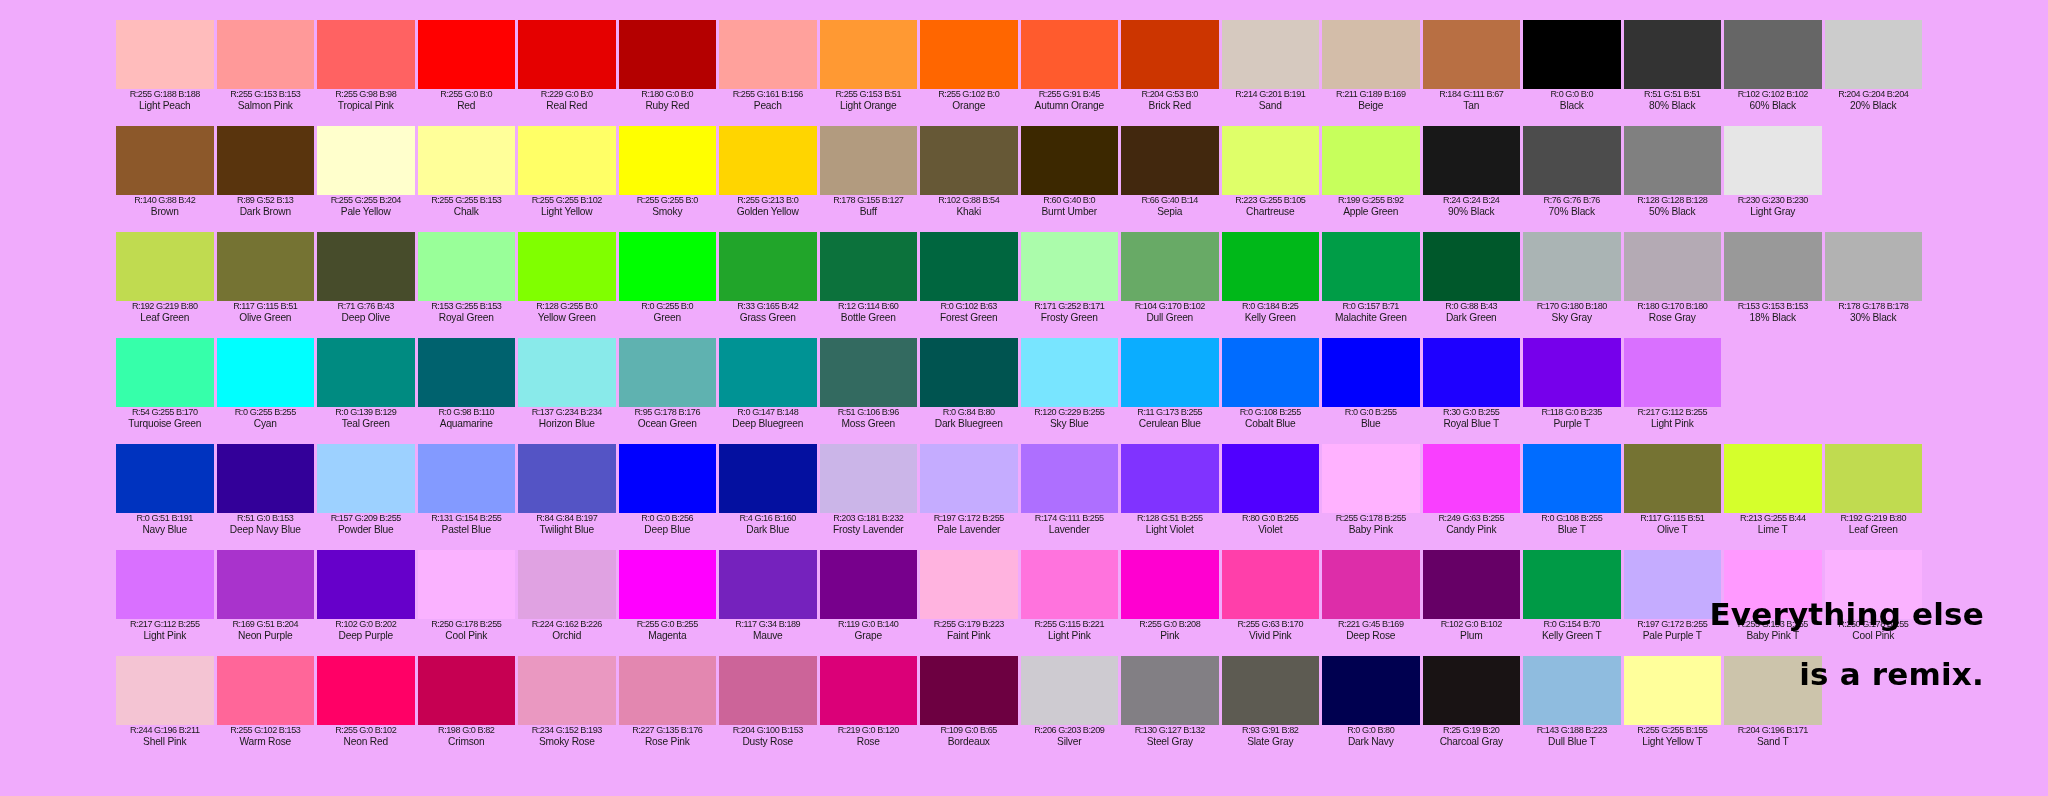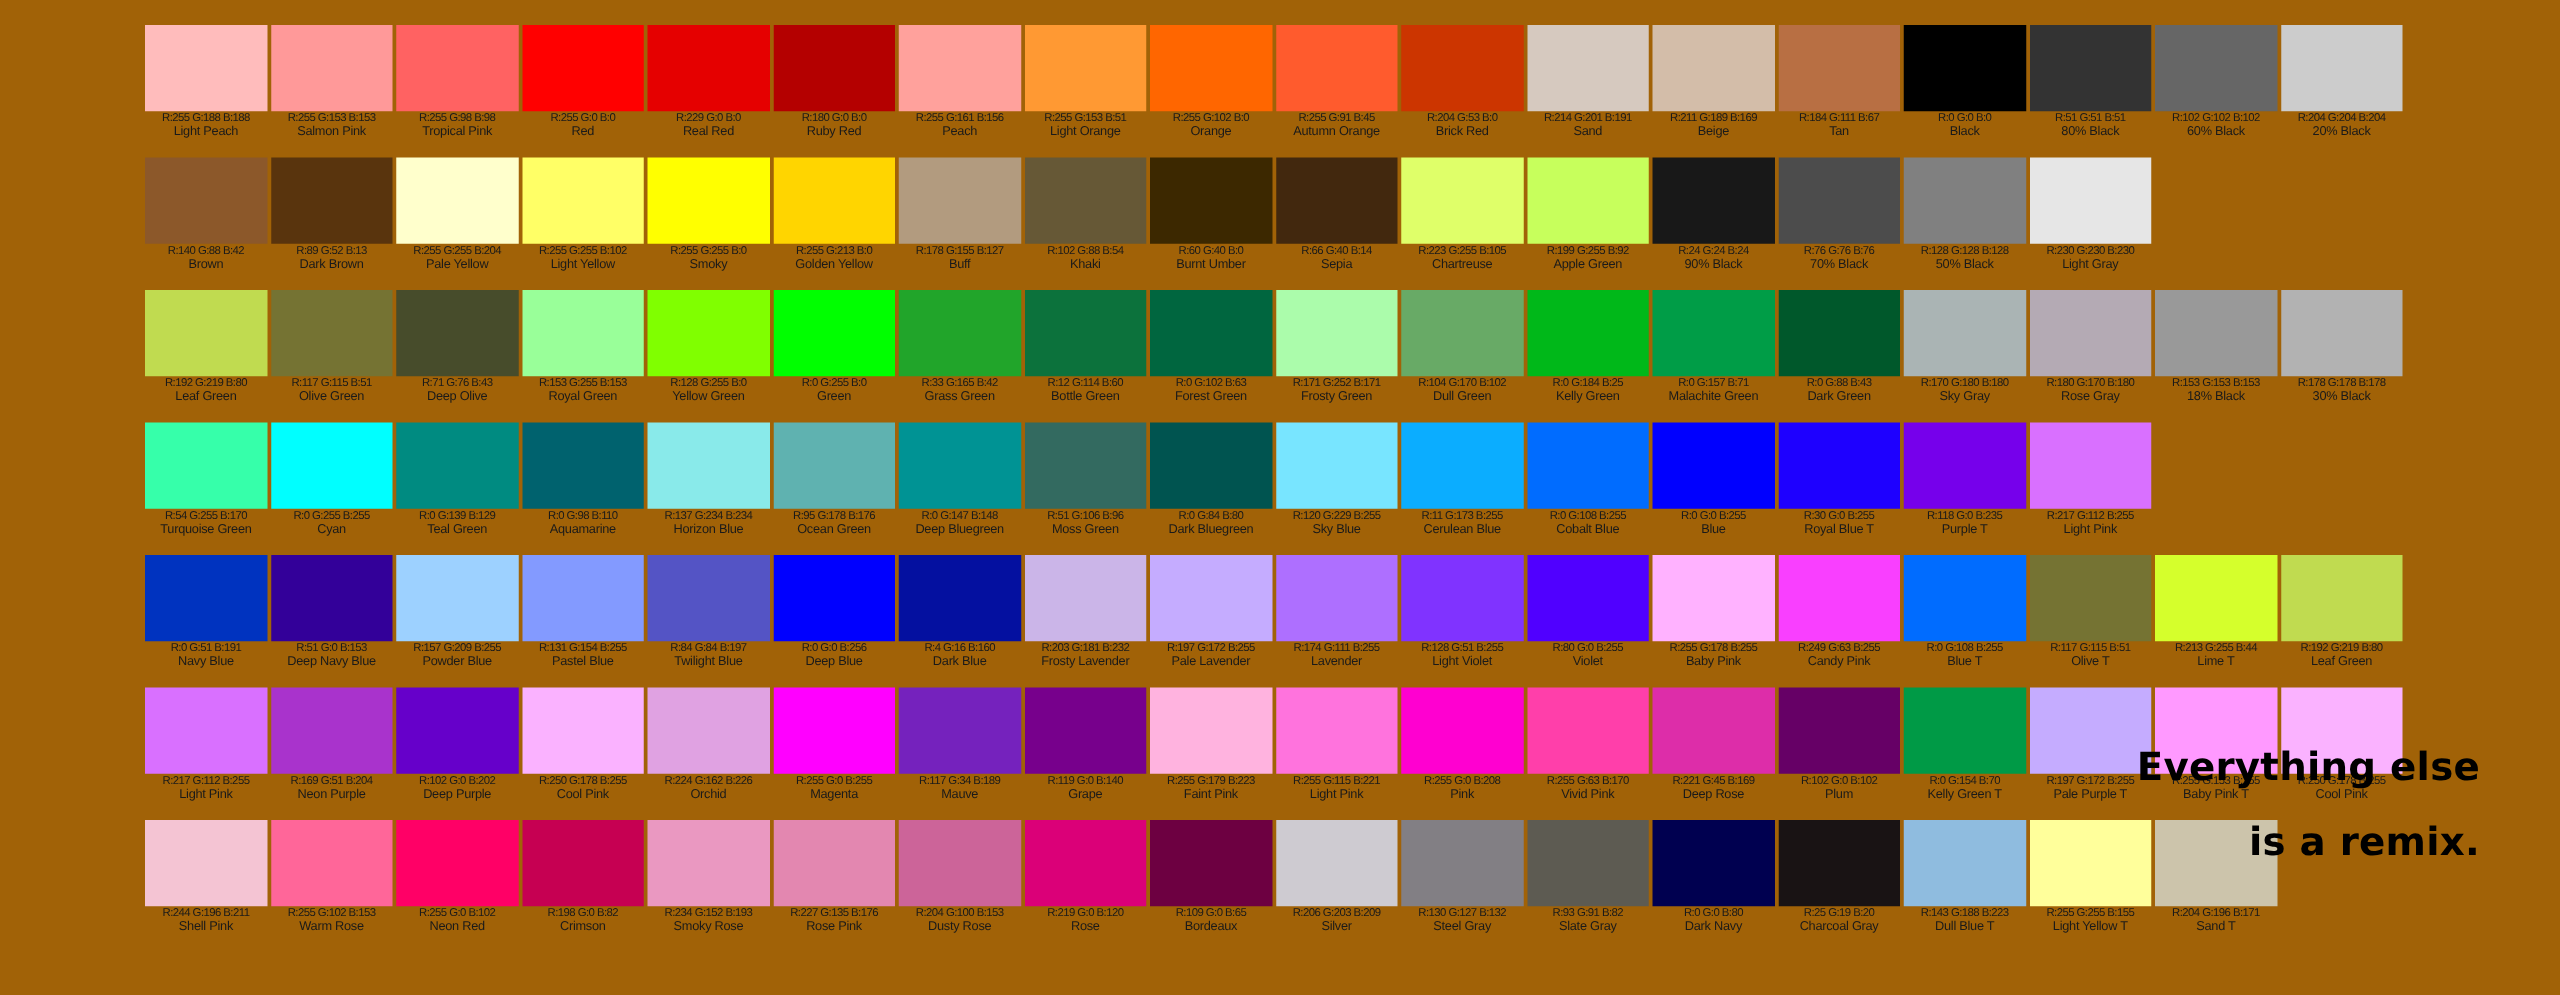--- a/index.html
+++ b/index.html
@@ -6,21 +6,21 @@
   html, body {
     margin: 0; padding: 0;
     width: 2048px; height: 796px;
     background: #ffffff;
     font-family: "Liberation Sans", sans-serif;
     overflow: hidden;
   }
   #page {
     position: relative;
     width: 2048px; height: 796px;
-    background: #a16207;
+    background: #f0abfc;
     padding-left: 34px;
   }
   #grid {
     position: absolute;
     left: 116px;
     top: 20px;
     width: 1810px;
   }
   .row {
     display: flex;
@@ -226,20 +226,27 @@
           </div>
         </div>
         <div class="cell">
           <div class="sw" style="background: rgb(255, 255, 204);"></div>
           <div class="lbl">
             <div class="rgb">R:255 G:255 B:204</div>
             <div class="nm">Pale Yellow</div>
           </div>
         </div>
         <div class="cell">
+          <div class="sw" style="background: rgb(255, 255, 153);"></div>
+          <div class="lbl">
+            <div class="rgb">R:255 G:255 B:153</div>
+            <div class="nm">Chalk</div>
+          </div>
+        </div>
+        <div class="cell">
           <div class="sw" style="background: rgb(255, 255, 102);"></div>
           <div class="lbl">
             <div class="rgb">R:255 G:255 B:102</div>
             <div class="nm">Light Yellow</div>
           </div>
         </div>
         <div class="cell">
           <div class="sw" style="background: rgb(255, 255, 0);"></div>
           <div class="lbl">
             <div class="rgb">R:255 G:255 B:0</div>

